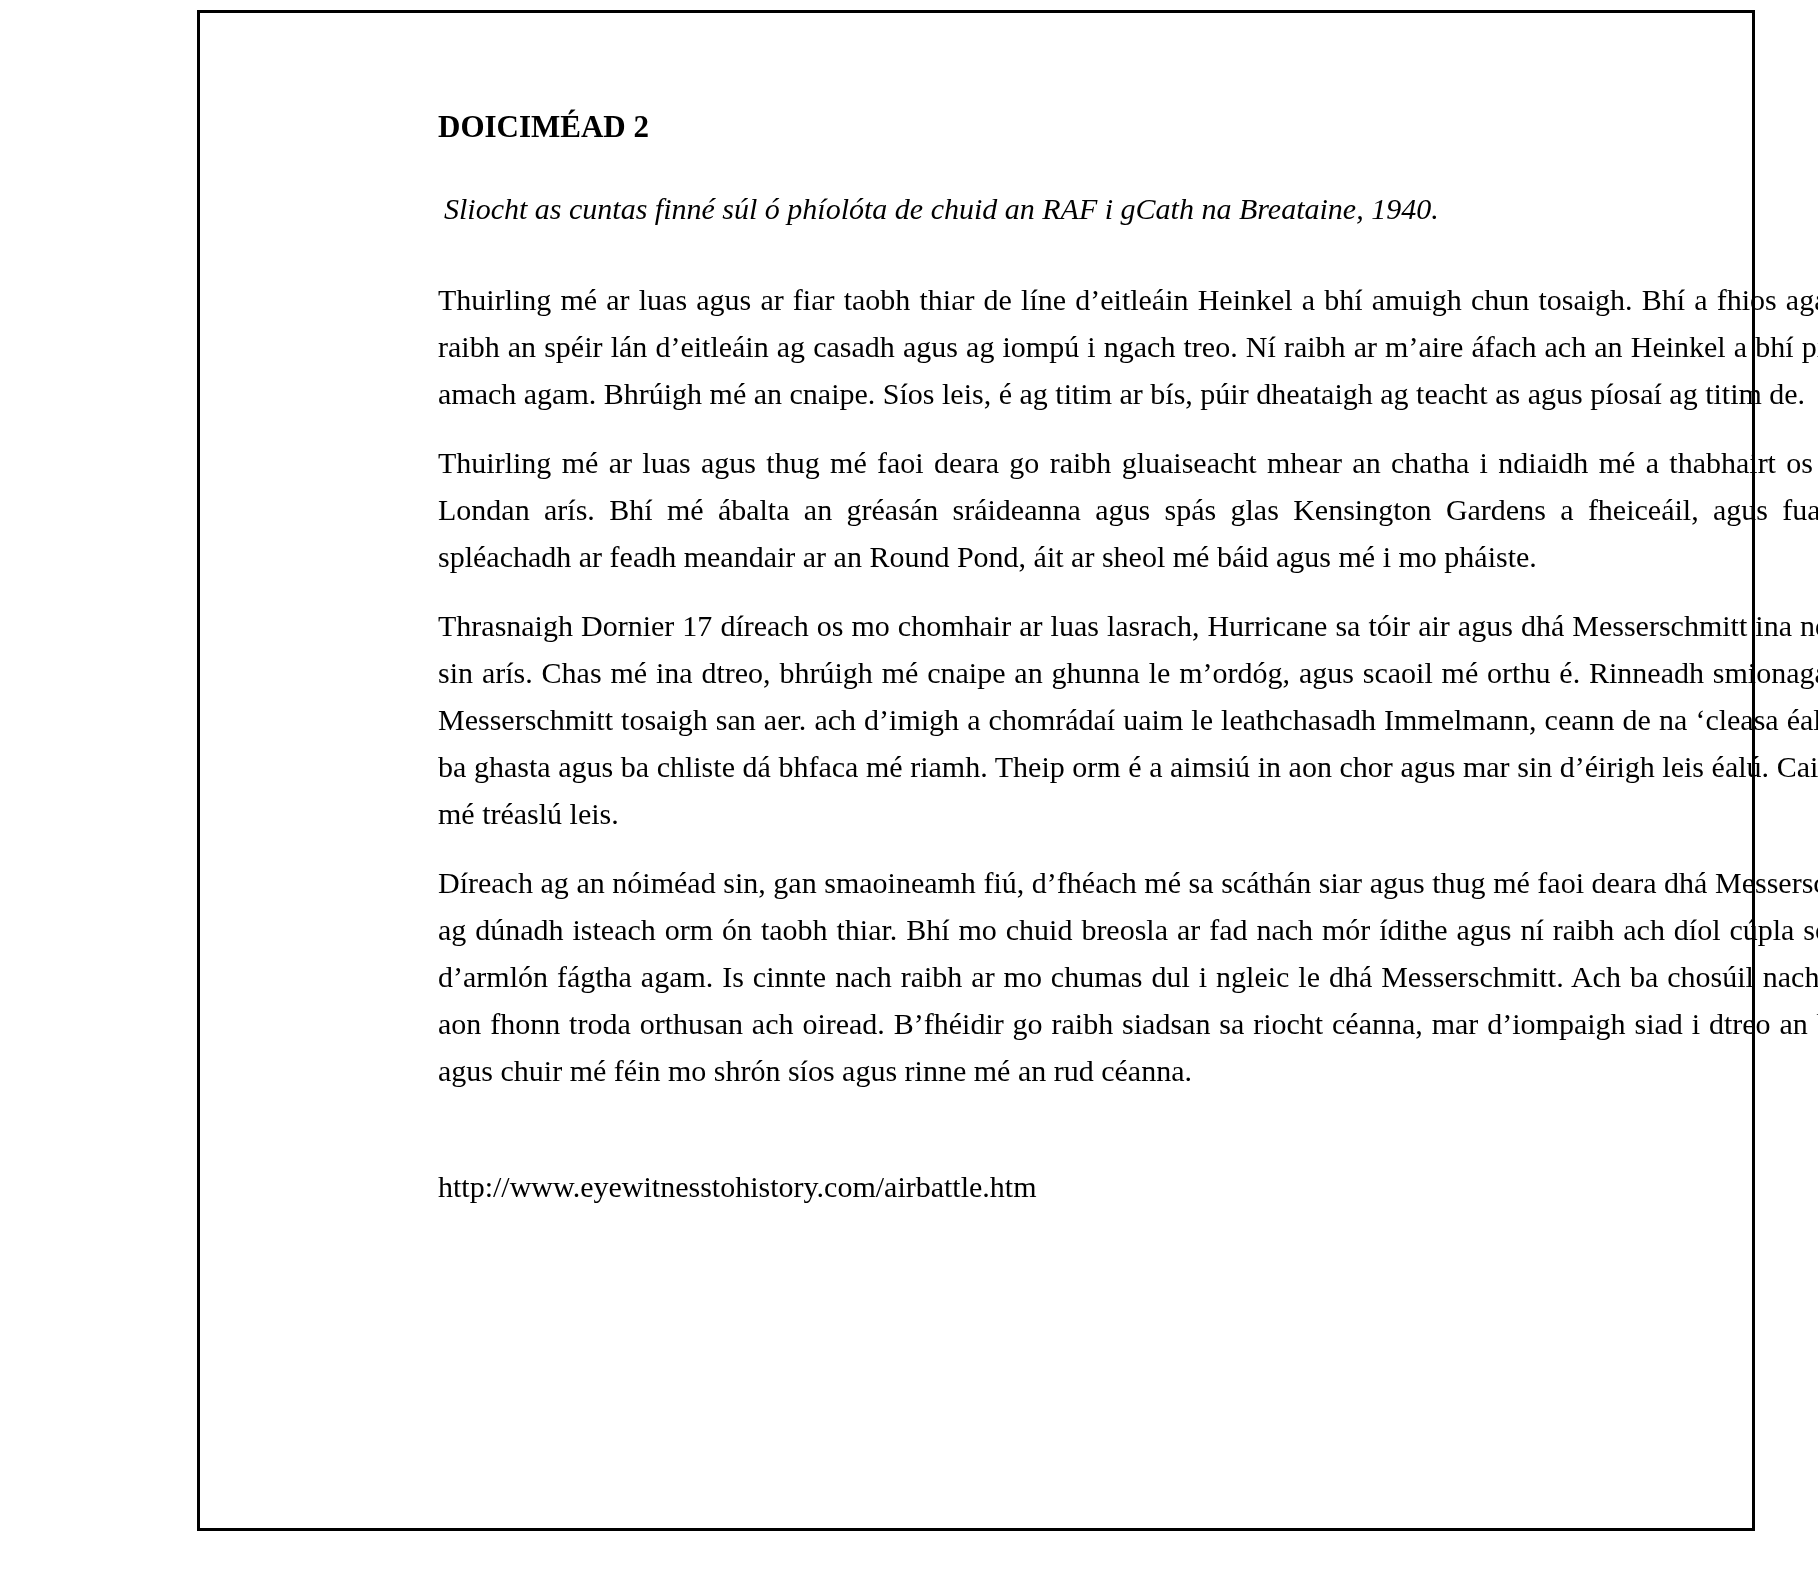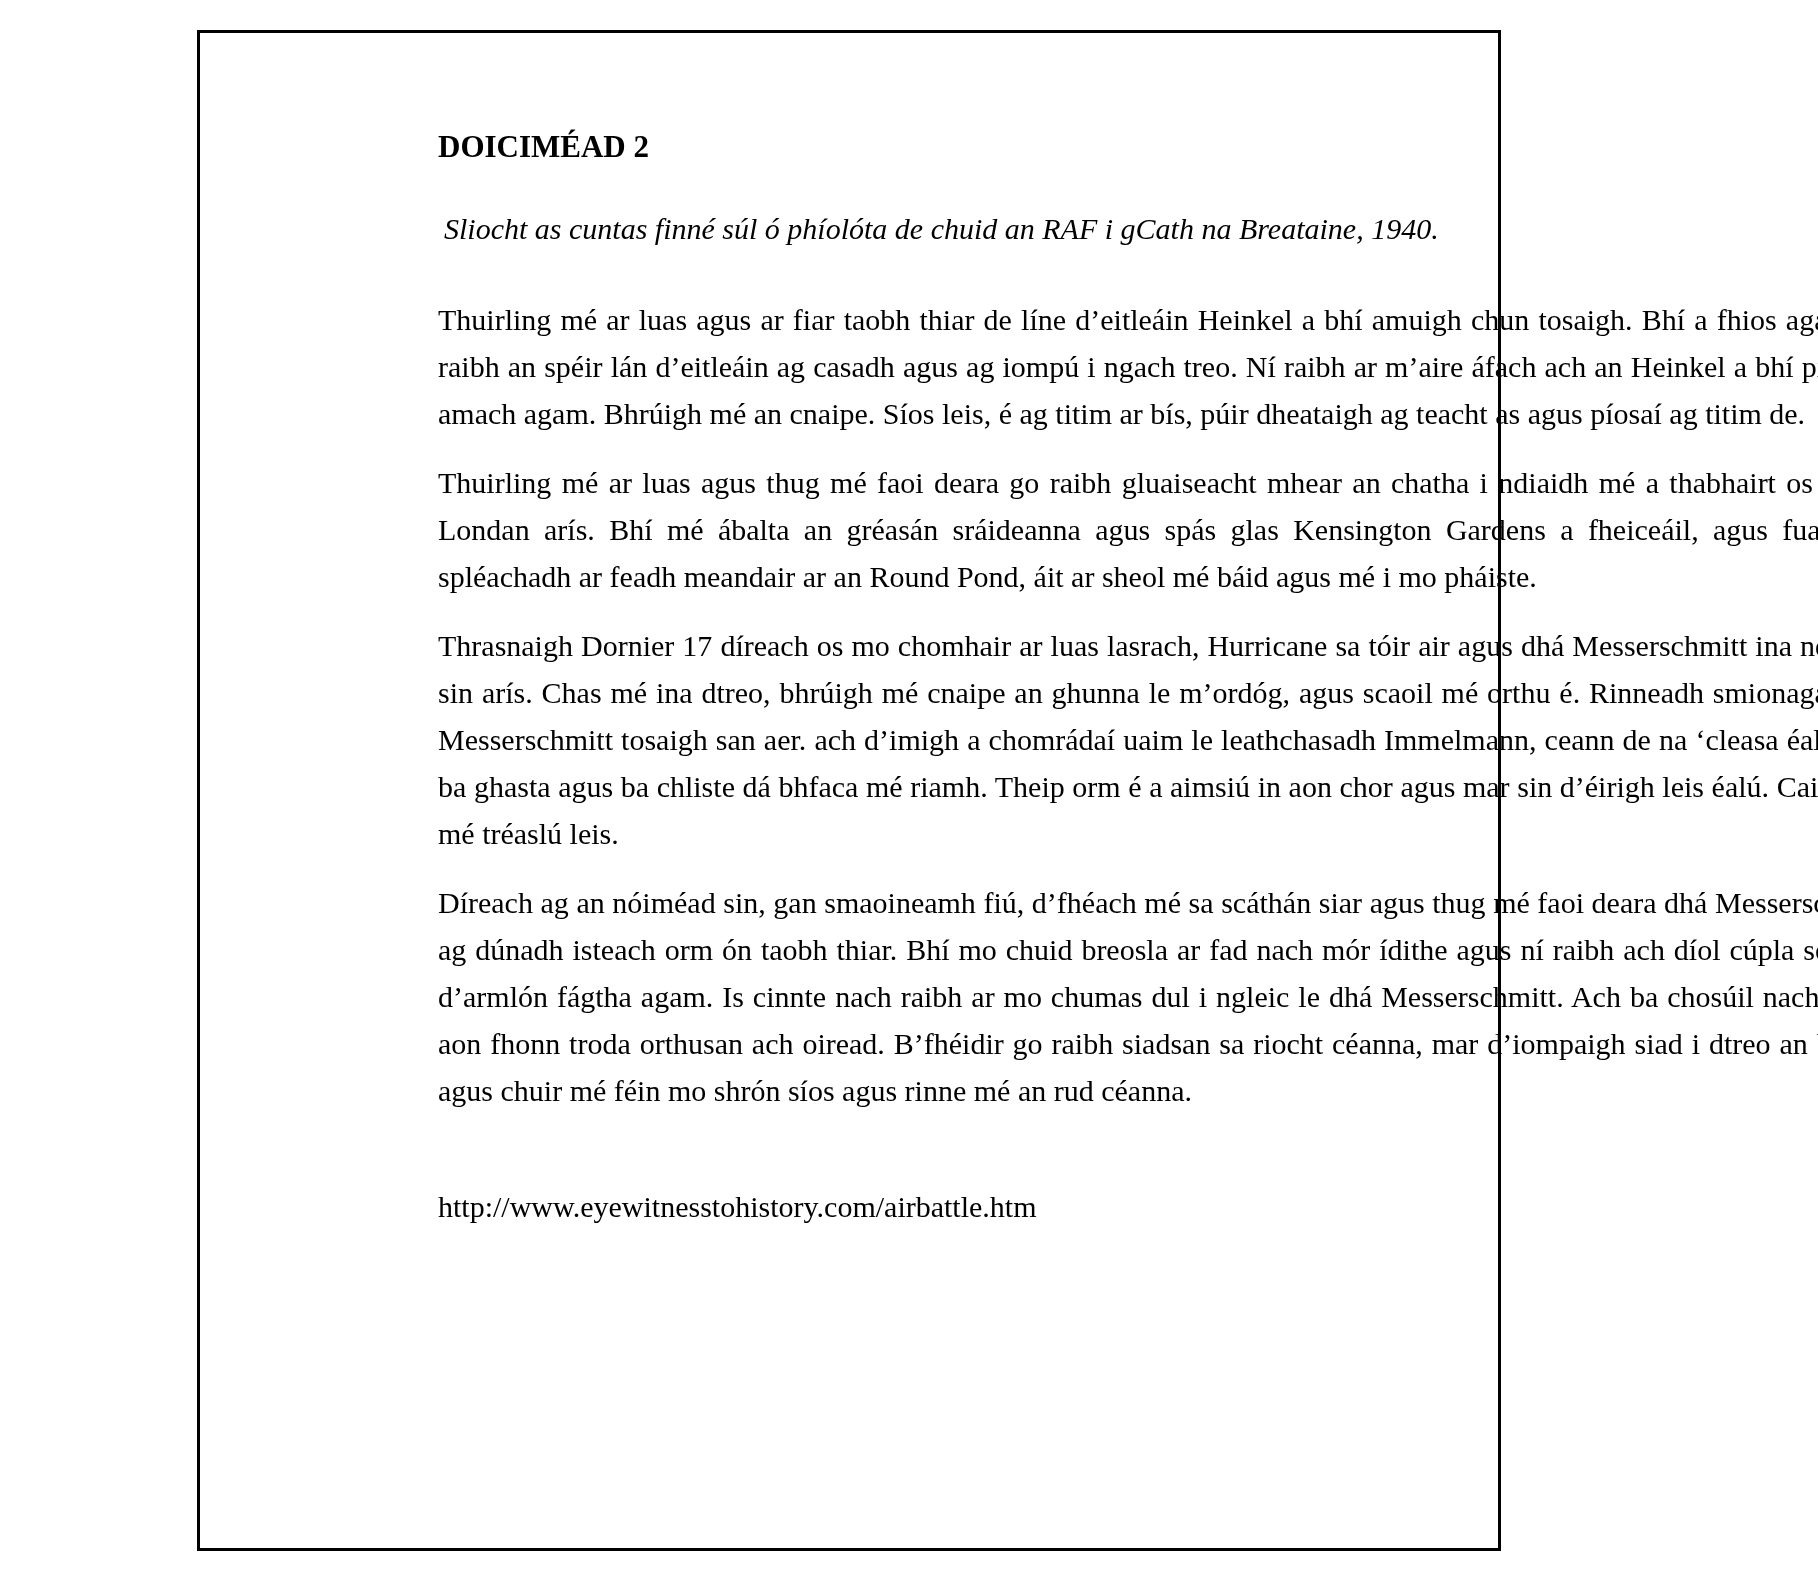--- a/index.html
+++ b/index.html
@@ -12,22 +12,22 @@
     width: 1818px;
     height: 1581px;
     background: #ffffff;
     color: #000000;
     font-family: "Liberation Serif", "DejaVu Serif", serif;
     overflow: hidden;
   }
   .frame {
     position: absolute;
     left: 197px;
-    top: 30px;
-    width: 1304px;
+    top: 10px;
+    width: 1558px;
     height: 1521px;
     border: 3px solid #000000;
     box-sizing: border-box;
   }
   .content {
     position: absolute;
     left: 238px;
     top: 95px;
     width: 1452px;
   }

